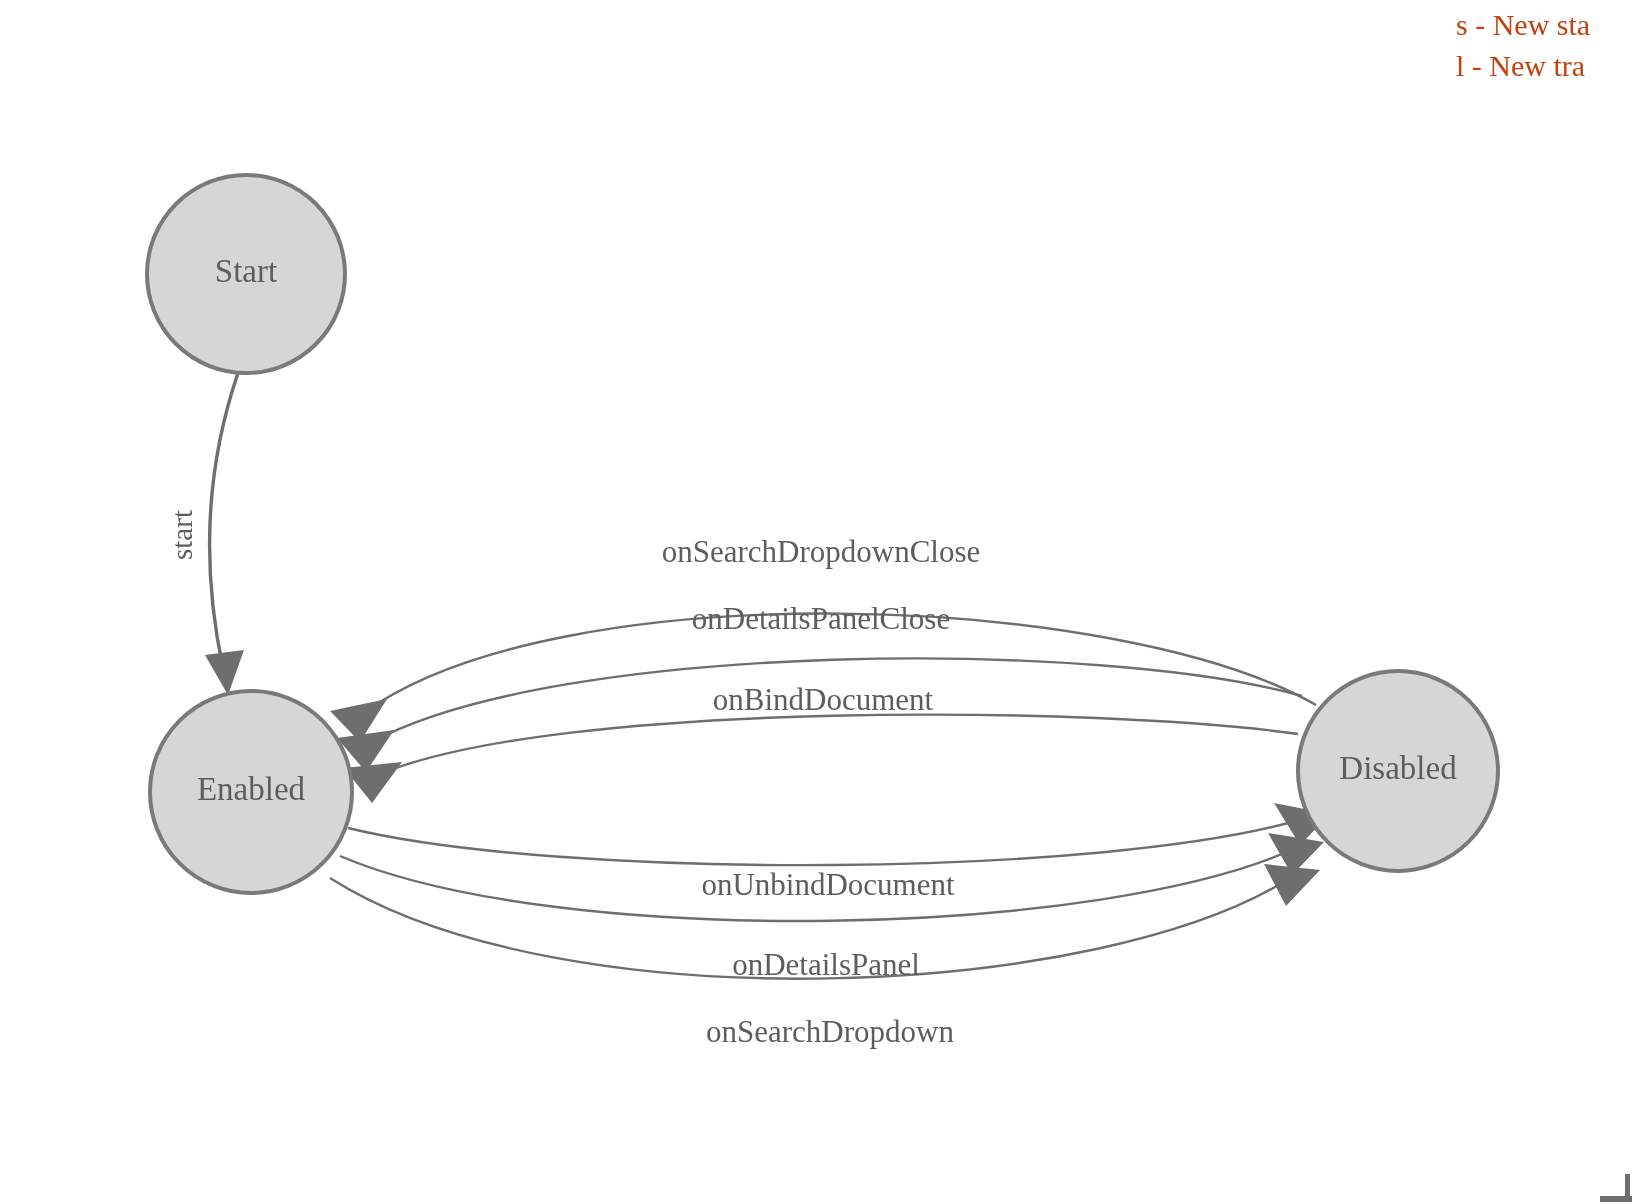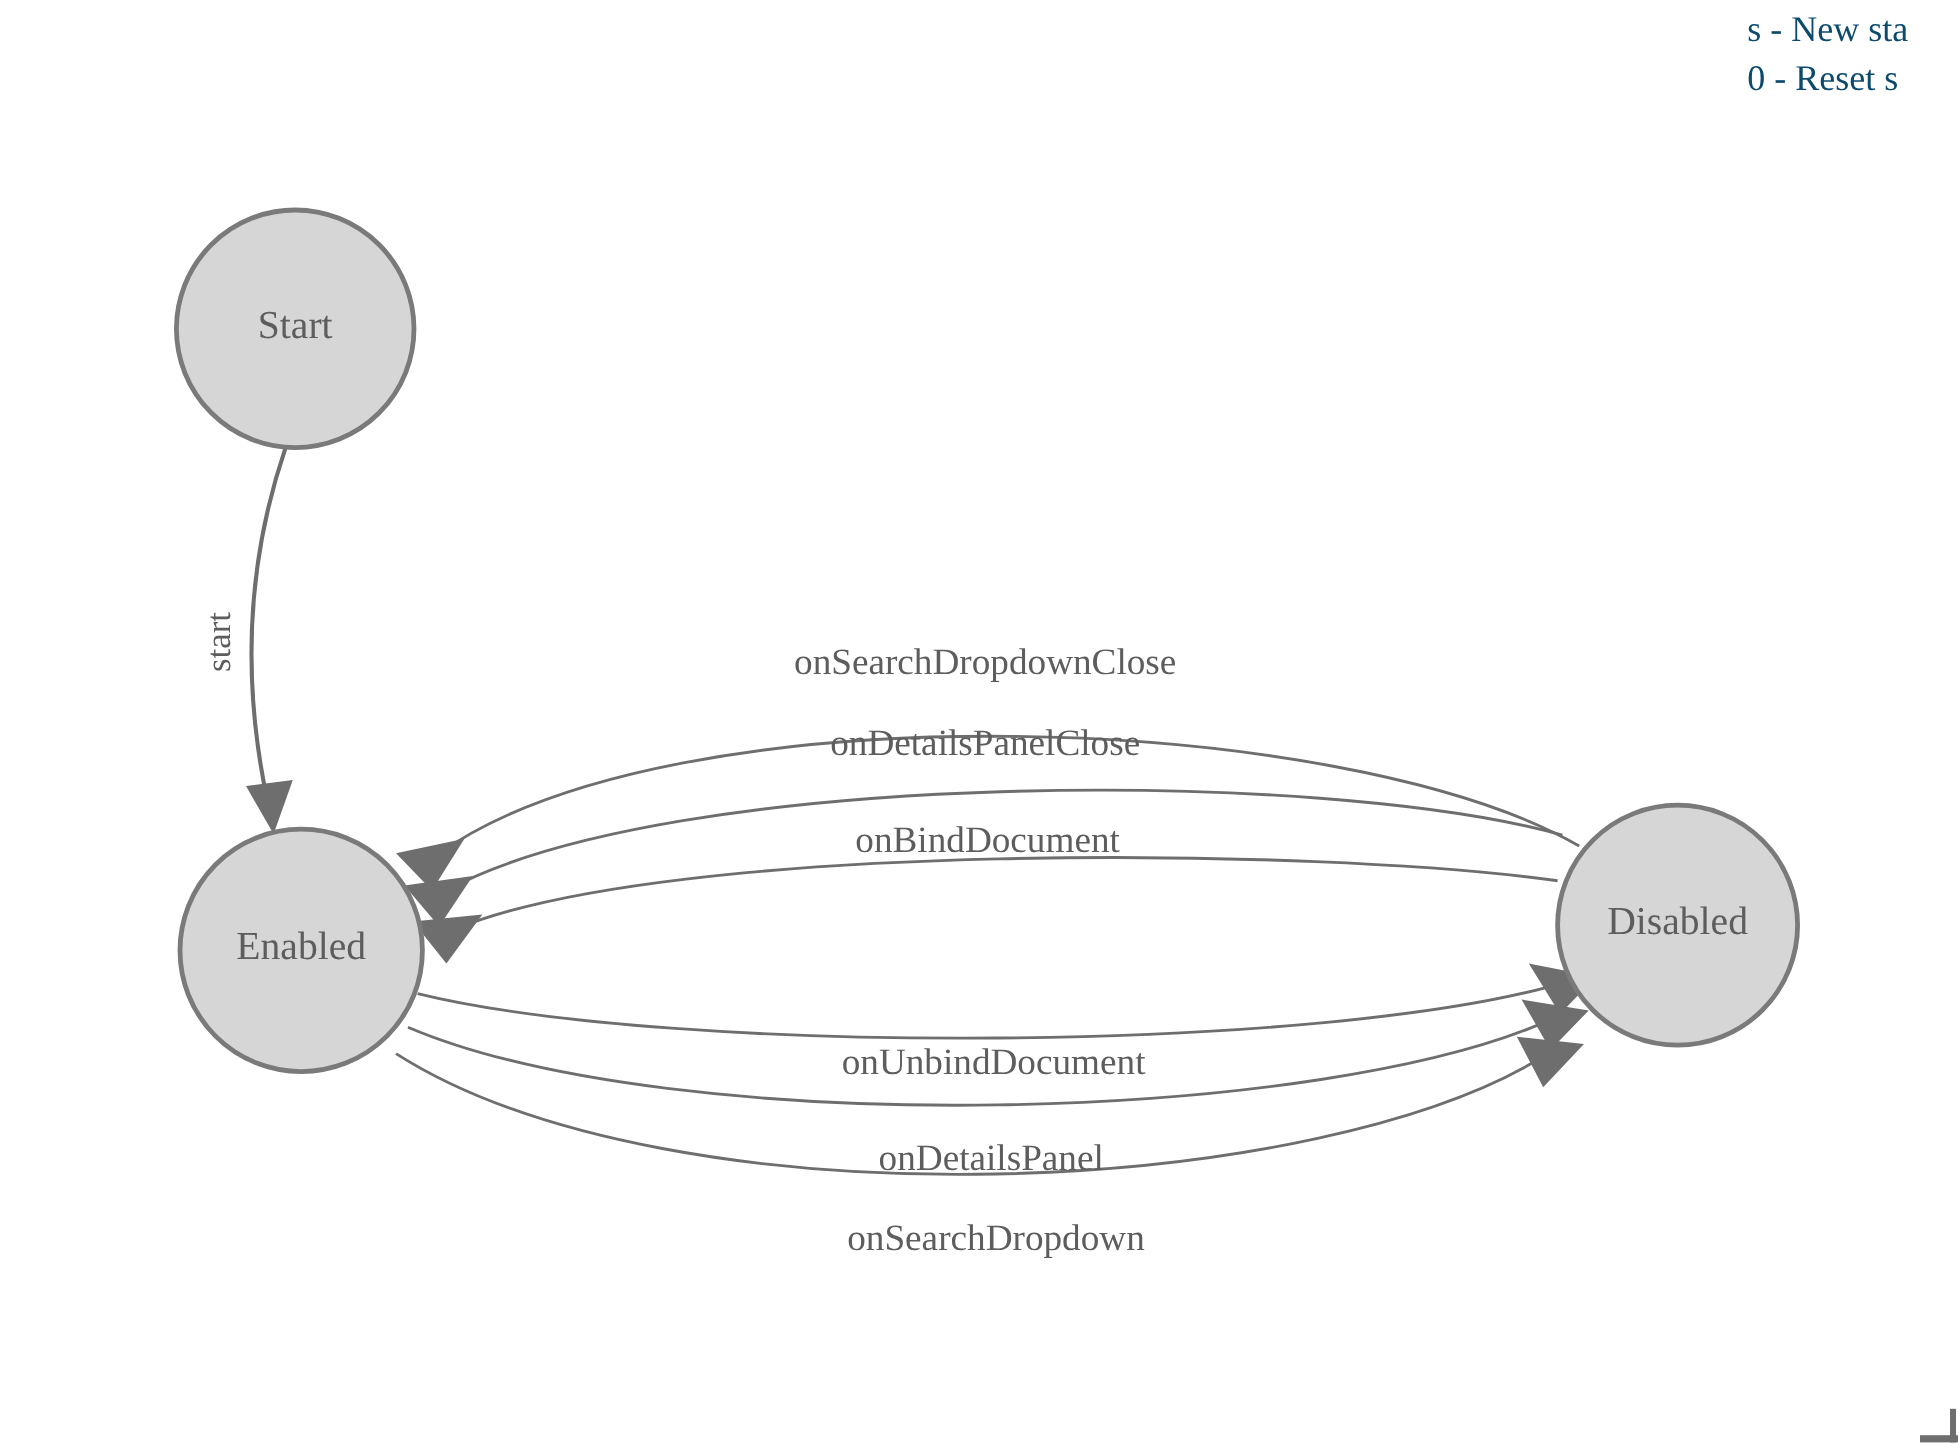--- a/index.html
+++ b/index.html
@@ -73,21 +73,21 @@
   #help-overlay {
     position: absolute;
     right: 0;
     top: 0;
     width: 206px;
     overflow: hidden;
     padding-top: 4px;
     pointer-events: none;
   }
   .help-line {
-    color: #0c4a6e;
+    color: #c2410c;
     font-family: "Liberation Serif", "DejaVu Serif", serif;
     font-size: 30px;
     line-height: 41px;
     white-space: nowrap;
     text-indent: 30px;
   }
 
   #scroll-corner {
     position: absolute;
     right: 0;
@@ -180,21 +180,21 @@
     <text class="edge-label" x="828" y="895">onUnbindDocument</text>
 
     <text class="edge-label" x="826" y="975">onDetailsPanel</text>
 
     <text class="edge-label" x="830" y="1042">onSearchDropdown</text>
 
   </svg>
 
   <div id="help-overlay">
     <div class="help-line">s - New sta</div>
-    <div class="help-line">0 - Reset s</div>
+    <div class="help-line">l - New tra</div>
   </div>
 
   <div id="scroll-corner">
     <div class="v-bar"></div>
     <div class="h-bar"></div>
   </div>
 
 </div>
 
 </body></html>

